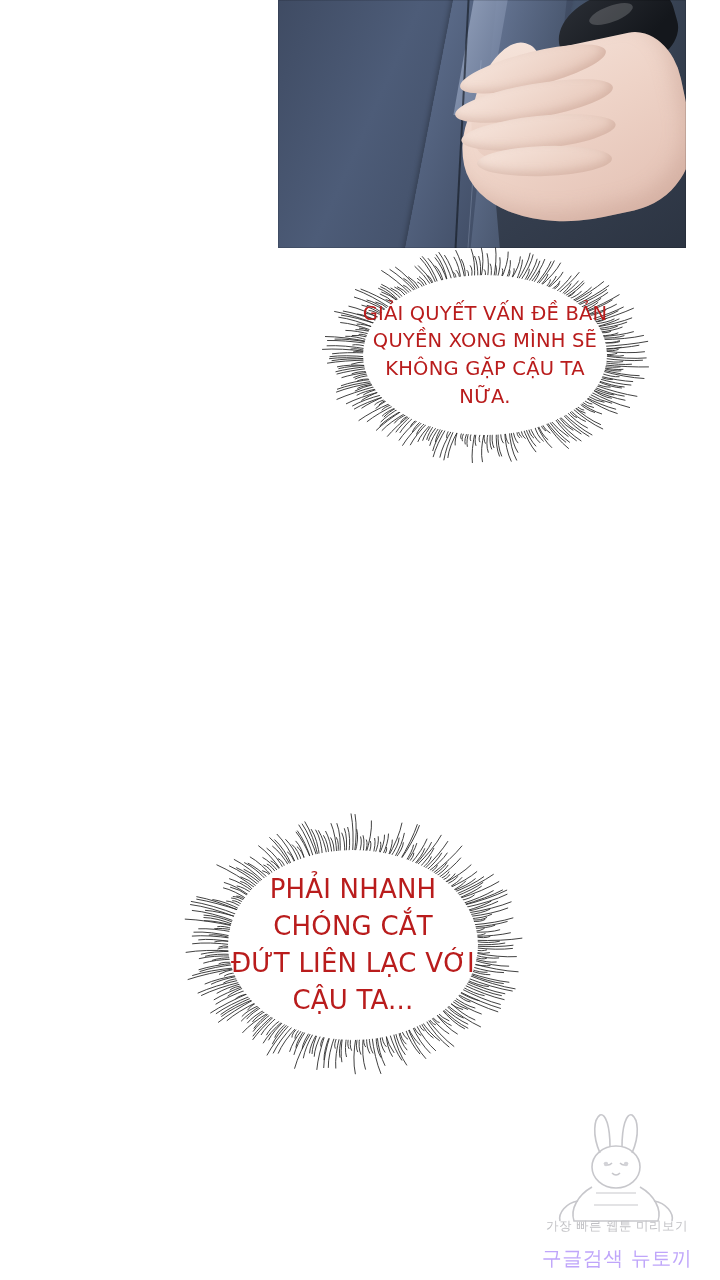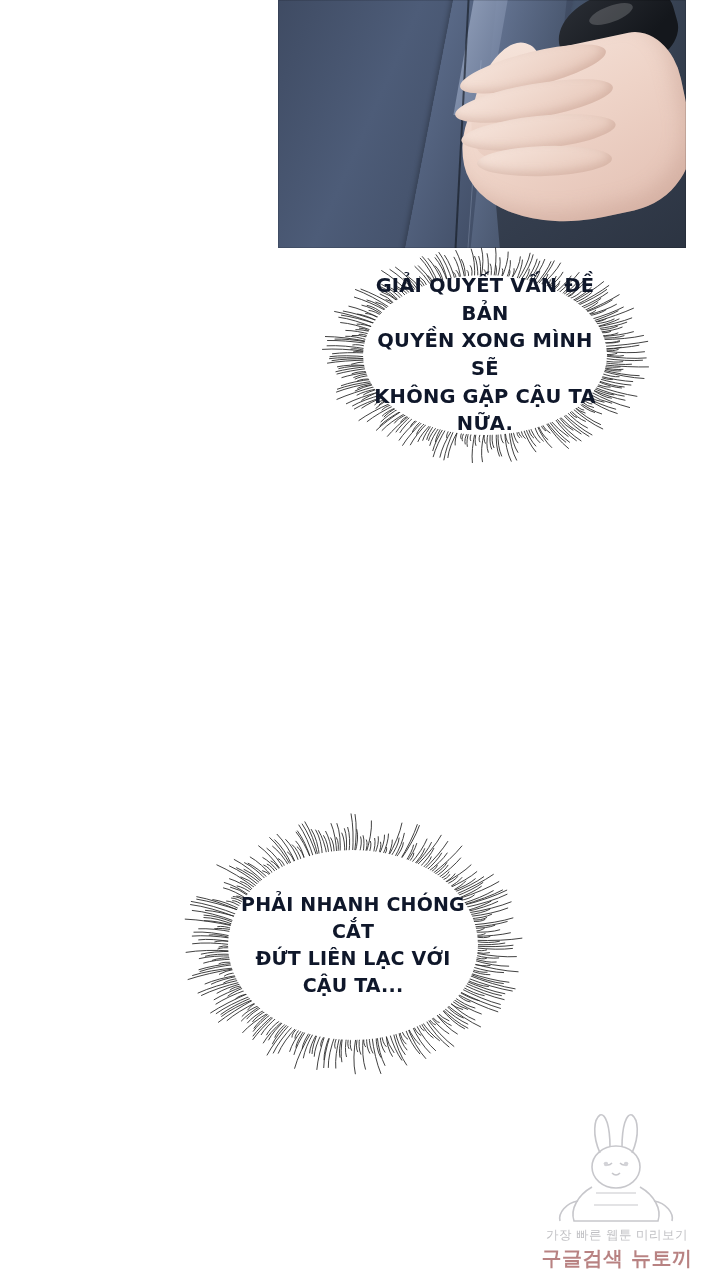--- a/index.html
+++ b/index.html
@@ -148,43 +148,43 @@
   }
   .bubble svg {
     position: absolute;
     inset: 0;
     width: 100%;
     height: 100%;
   }
   .bubble .txt {
     position: relative;
     z-index: 2;
-    color: #0f172a;
+    color: #b91c1c;
     font-family: "DejaVu Sans", sans-serif;
-    font-weight: 700;
+    font-weight: 400;
     letter-spacing: .2px;
     line-height: 1.42;
     white-space: pre-line;
   }
 
   #bubble1 {
     left: 300px;
     top: 230px;
     width: 370px;
     height: 250px;
   }
   #bubble1 .txt { font-size: 19.5px; width: 250px; }
 
   #bubble2 {
     left: 168px;
     top: 800px;
     width: 370px;
     height: 290px;
   }
-  #bubble2 .txt { font-size: 19px; width: 245px; }
+  #bubble2 .txt { font-size: 26px; width: 245px; }
 
   
   .watermark {
     position: absolute;
     right: 8px;
     bottom: 6px;
     width: 190px;
     height: 165px;
     opacity: .55;
   }
@@ -205,25 +205,25 @@
   .wm-small {
     font-family: Liberation Sans, sans-serif;
     font-size: 12.5px;
     color: #8e8e94;
     letter-spacing: .5px;
     display: block;
   }
   .wm-big {
     font-family: "DejaVu Sans", sans-serif;
     font-size: 20px;
-    font-weight: 700;
-    color: #7f1d1d;
+    font-weight: 400;
+    color: #8b5cf6;
     letter-spacing: .5px;
     display: block;
-    margin-top: 1px;
+    margin-top: 10px;
   }
 </style>
 </head>
 <body>
 
 <div class="panel">
   <div class="panel-bg"></div>
   <div class="suit-left"></div>
   <div class="lapel"></div>
   <div class="lapel2"></div>

